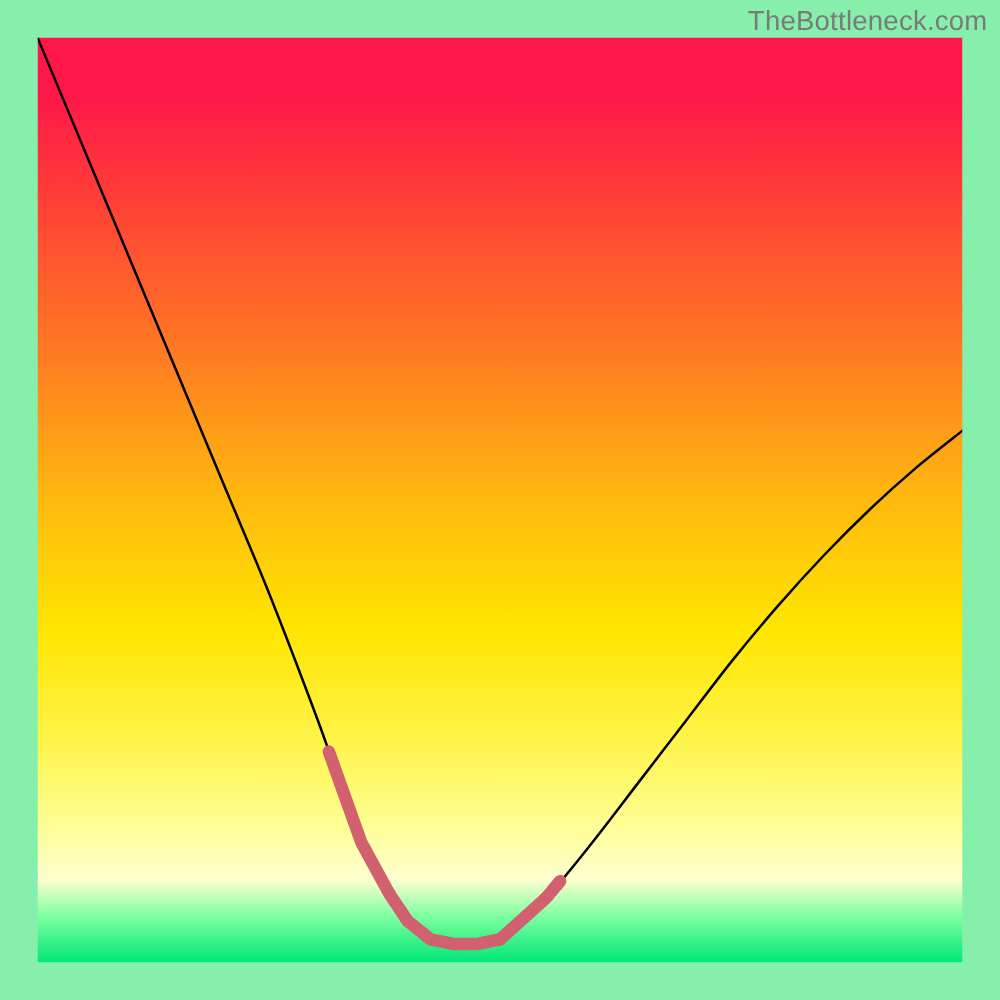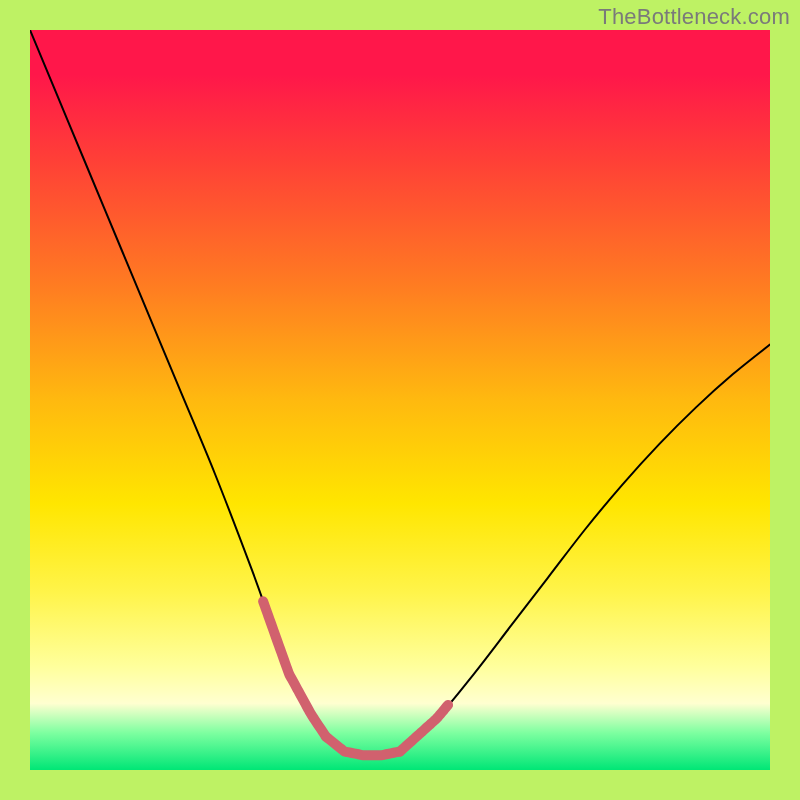--- a/index.html
+++ b/index.html
@@ -8,21 +8,21 @@
     width: 800px;
     height: 800px;
     background: #000;
     overflow: hidden;
     font-family: Arial, Helvetica, sans-serif;
   }
   .frame {
     position: absolute;
     left: 0; top: 0;
     width: 800px; height: 800px;
-    background: #bef264;
+    background: #86efac;
   }
   .plot {
     position: absolute;
     left: 30px;
     top: 30px;
     width: 740px;
     height: 740px;
     overflow: hidden;
   }
   .gradient {

